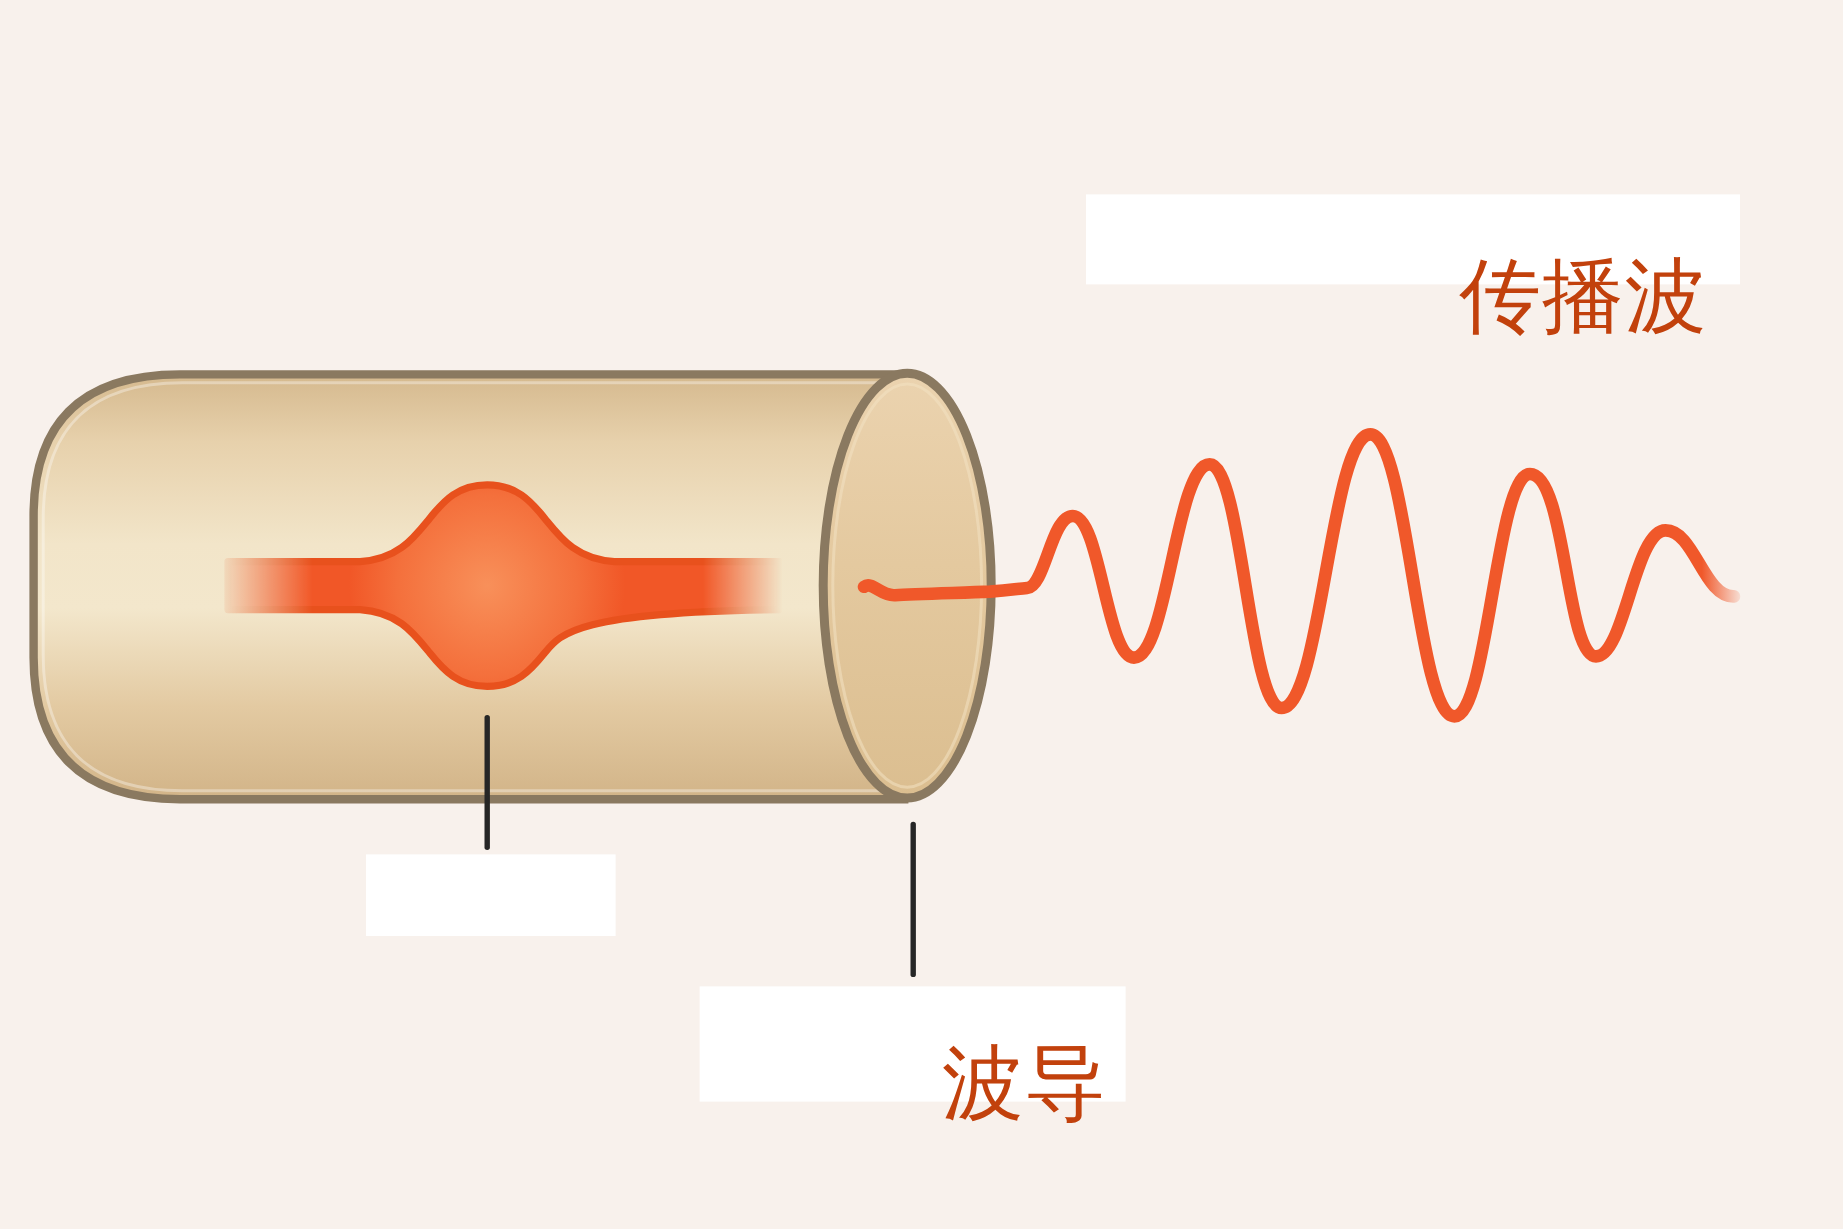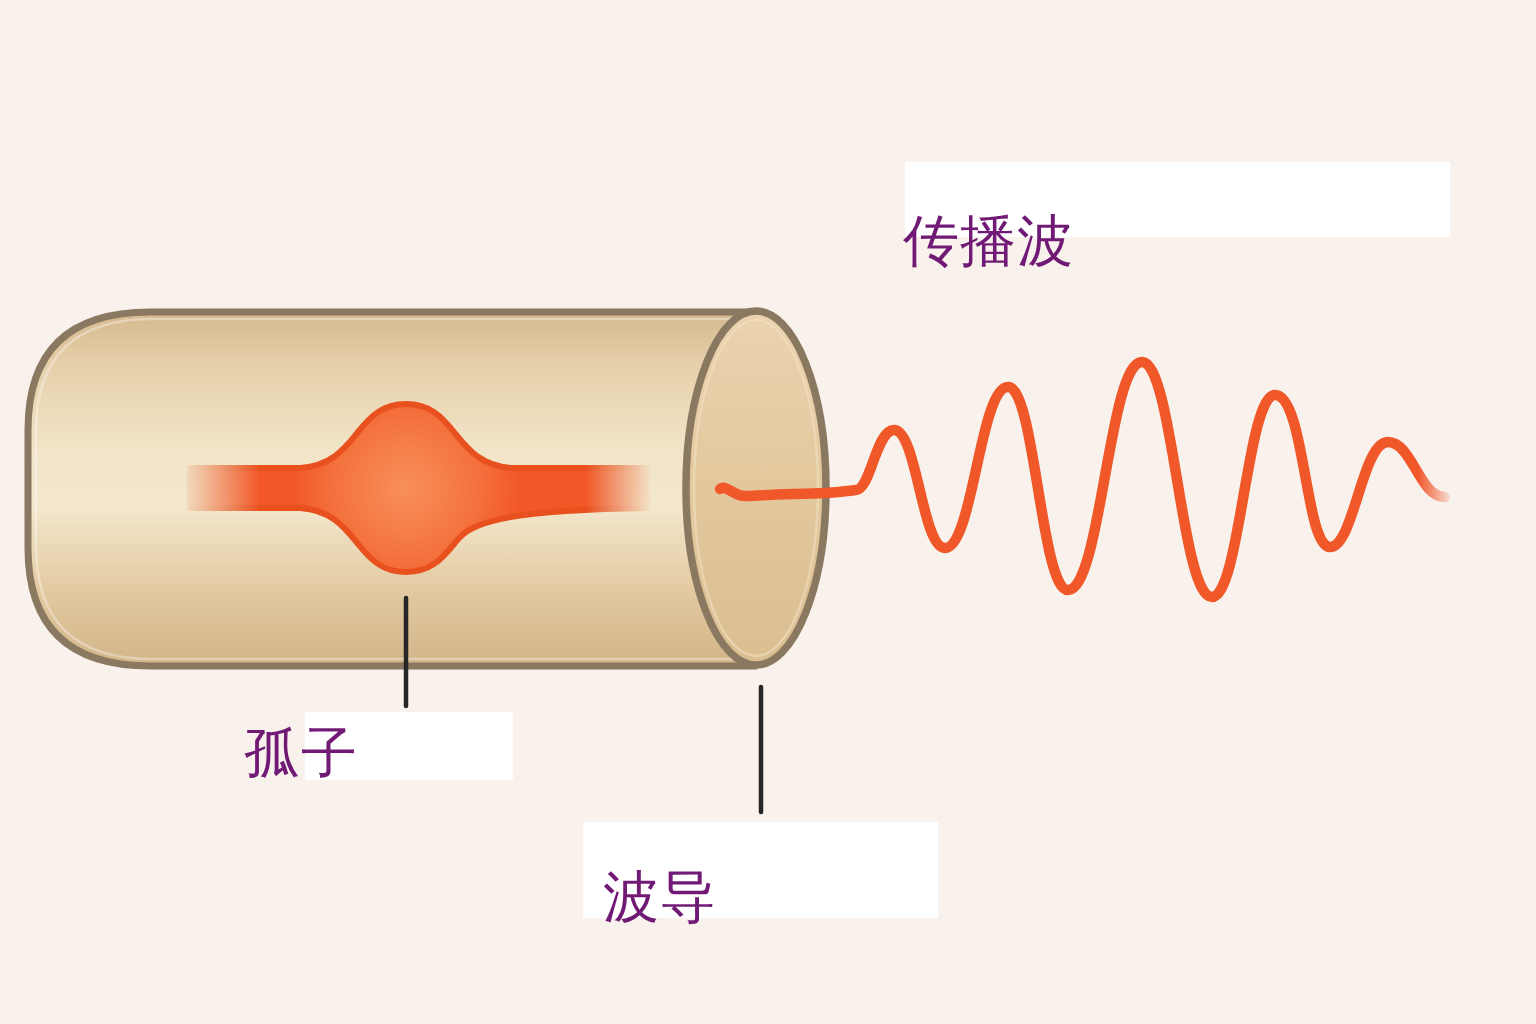--- a/index.html
+++ b/index.html
@@ -25,24 +25,24 @@
     top: 0;
     width: 1536px;
     height: 1024px;
   }
   .label-bg {
     position: absolute;
     background: #ffffff;
   }
   .label-text {
     position: absolute;
-    color: #701a75;
-    font-size: 56px;
+    color: #c2410c;
+    font-size: 68px;
     line-height: 1.05;
-    text-align: left;
+    text-align: right;
     white-space: nowrap;
     letter-spacing: 1px;
   }
 </style>
 </head>
 <body>
 
 <div class="stage">
 
   <svg viewBox="0 0 1536 1024" aria-hidden="true">
@@ -119,16 +119,15 @@
 
     <line x1="406" y1="598" x2="406" y2="706" stroke="#262626" stroke-width="4.5" stroke-linecap="round"></line>
     <line x1="761" y1="687" x2="761" y2="812" stroke="#262626" stroke-width="4.5" stroke-linecap="round"></line>
   </svg>
 
   <div class="label-bg" style="left:905px; top:162px; width:545px; height:75px;"></div>
   <div class="label-bg" style="left:305px; top:712px; width:208px; height:68px;"></div>
   <div class="label-bg" style="left:583px; top:822px; width:355px; height:96px;"></div>
 
   <div class="label-text" style="left:903px; top:212px; width:520px;">传播波</div>
-  <div class="label-text" style="left:244px; top:724px; width:320px;">孤子</div>
   <div class="label-text" style="left:603px; top:868px; width:320px;">波导</div>
 
 </div>
 
 </body></html>

